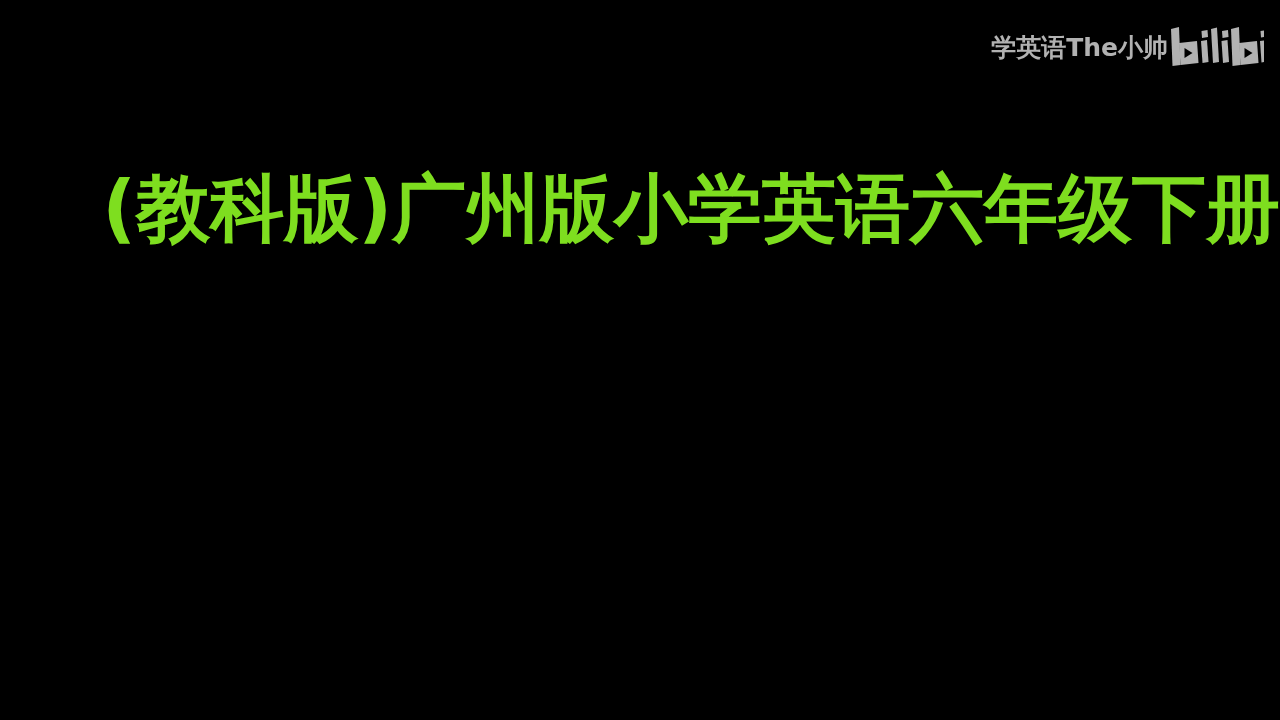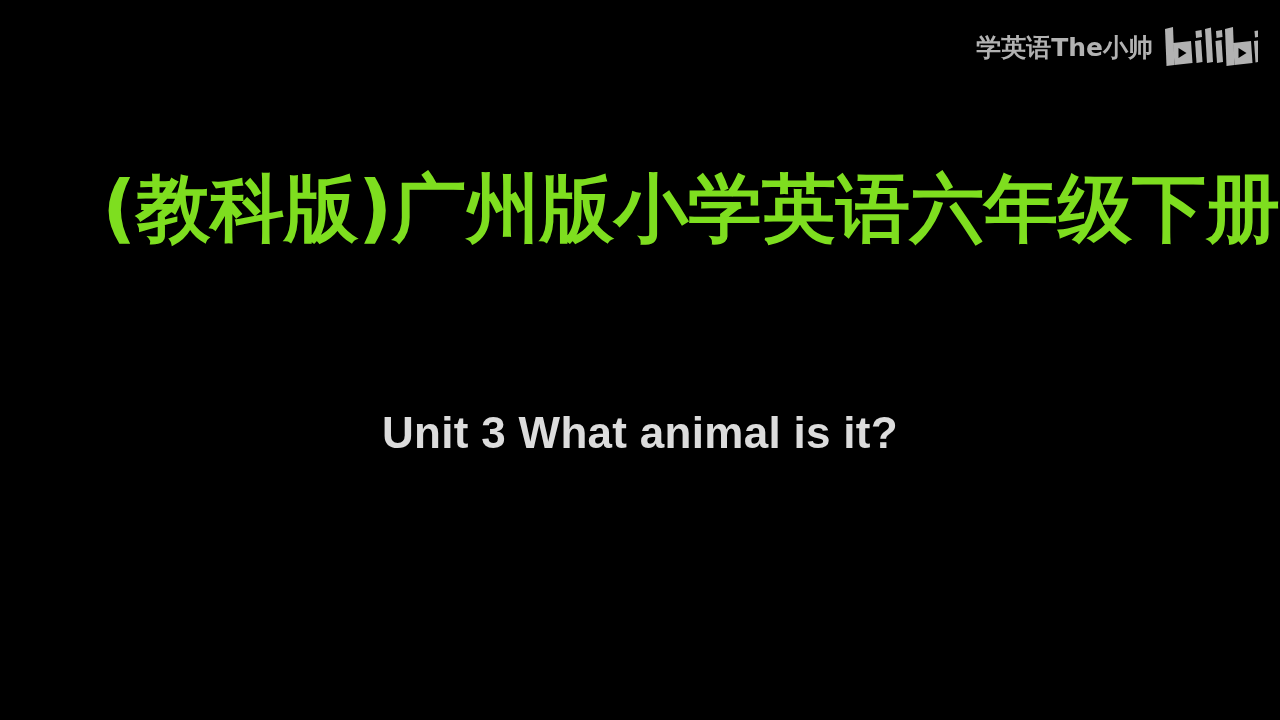--- a/index.html
+++ b/index.html
@@ -15,24 +15,23 @@
     background: #000000;
     overflow: hidden;
     font-family: "Liberation Sans", "DejaVu Sans", sans-serif;
     -webkit-font-smoothing: antialiased;
   }
 
   
   .watermark {
     position: absolute;
     top: 26px;
-    right: 22px;
+    right: 16px;
     display: flex;
     align-items: center;
-    gap: 9px;
     opacity: 0.82;
     pointer-events: none;
   }
 
   .watermark-text {
     color: #d9d9d9;
     font-size: 25px;
     font-weight: 700;
     letter-spacing: 0px;
     line-height: 1;
@@ -117,17 +116,14 @@
           <path d="M185 10 L192 9 L192 22 L186 23 Z"></path>
         </g>
       </svg>
     </span>
   </div>
 
   <div class="title-wrap">
     <span class="main-title">(教科版)广州版小学英语六年级下册</span>
   </div>
 
-  <div class="subtitle-wrap">
-    <span class="subtitle">Unit 3 What animal is it?</span>
-  </div>
 
 </div>
 
 </body></html>

